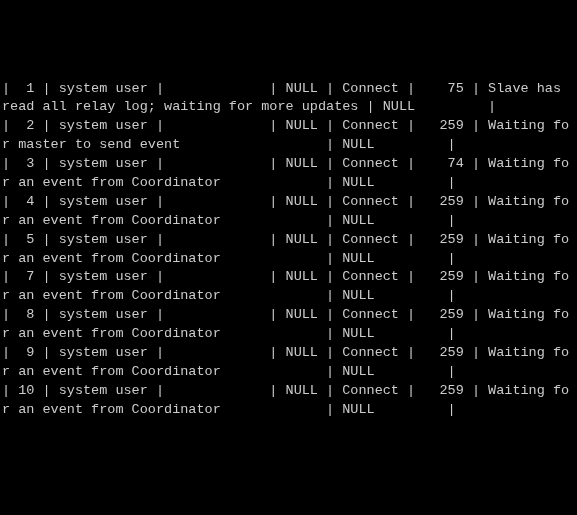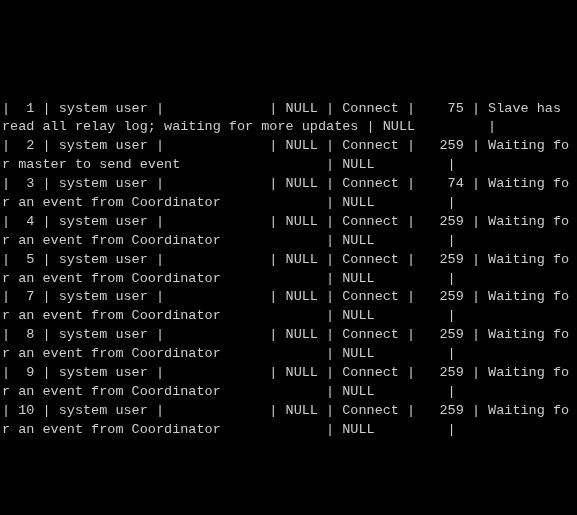--- a/index.html
+++ b/index.html
@@ -15,21 +15,20 @@
       line-height: 1.4;
       padding: 4px 2px;
       white-space: pre;
       width: 577px;
       height: 515px;
       overflow: hidden;
     }
     .terminal {
       white-space: pre-wrap;
       word-break: break-all;
-      margin-top: 20px;
     }
   </style>
 </head>
 <body>
 
 
 
 <div class="terminal">|  1 | system user |             | NULL | Connect |    75 | Slave has read all relay log; waiting for more updates | NULL         |
 |  2 | system user |             | NULL | Connect |   259 | Waiting for master to send event                  | NULL         |
 |  3 | system user |             | NULL | Connect |    74 | Waiting for an event from Coordinator             | NULL         |

